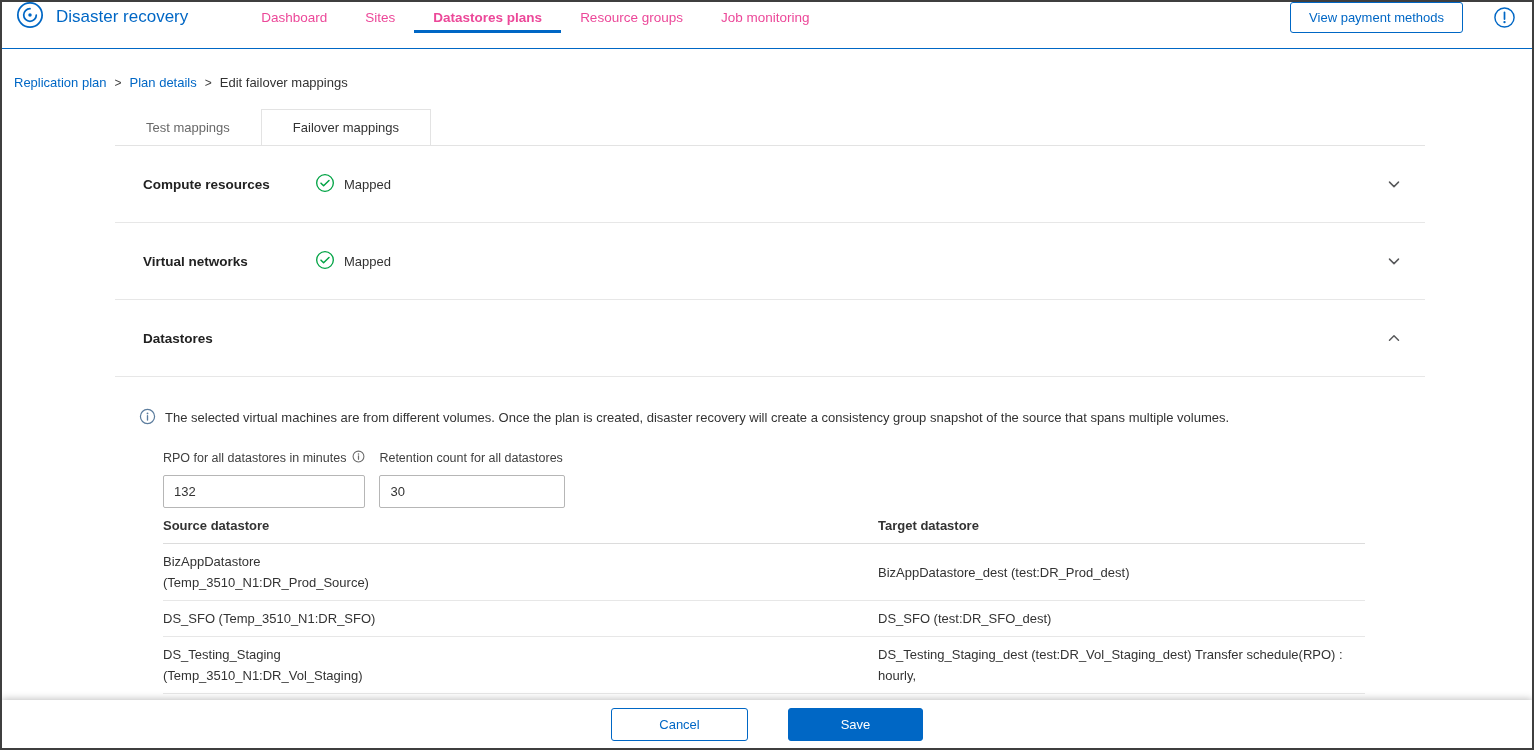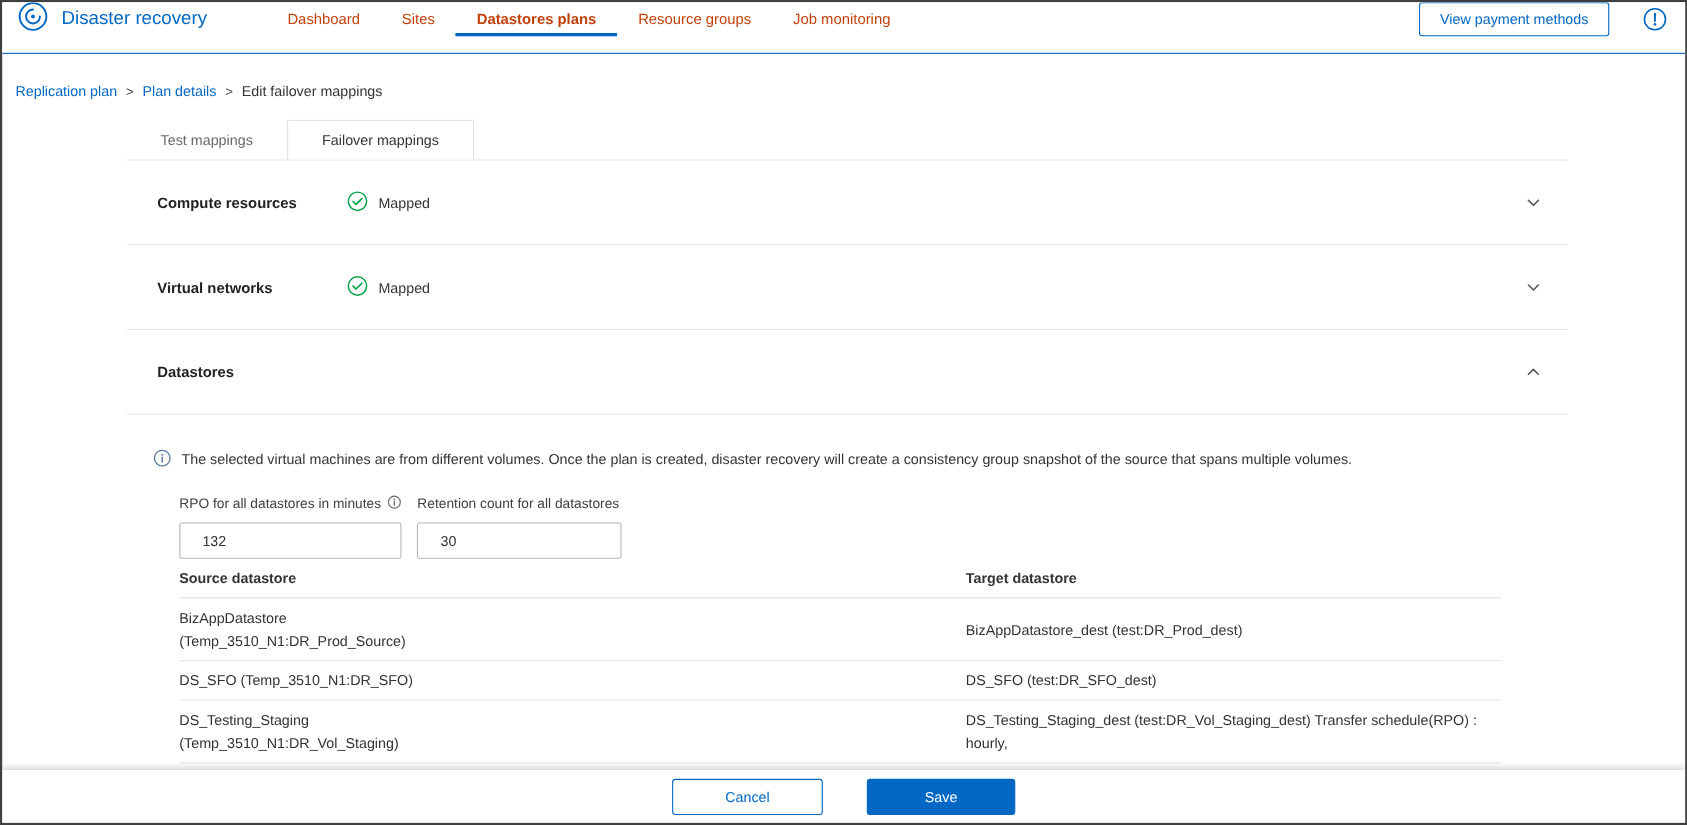--- a/index.html
+++ b/index.html
@@ -11,21 +11,21 @@
 
   
   .header {
     display:flex; align-items:stretch; height:47px; background:#fff;
     border-bottom:1px solid #0067C5; padding:0 16px 16px 14px;
   }
   .logo-wrap { display:flex; align-items:center; margin-right:12px; cursor:pointer; }
   .app-title { display:flex; align-items:center; color:#0067C5; font-size:17px; margin-right:54px; white-space:nowrap; }
   .nav { display:flex; align-items:stretch; }
   .nav-item {
-    display:flex; align-items:center; padding:0 19px; color:#c2410c;
+    display:flex; align-items:center; padding:0 19px; color:#ec4899;
     font-size:13.5px; cursor:pointer; position:relative; white-space:nowrap;
   }
   .nav-item.active { font-weight:bold; }
   .nav-item.active::after {
     content:""; position:absolute; left:0; right:0; bottom:-1px; height:3px; background:#0067C5;
   }
   .header-right { margin-left:auto; display:flex; align-items:center; gap:30px; }
   .payment-btn {
     height:31px; padding:0 18px; border:1px solid #0067C5; border-radius:3px;
     background:#fff; color:#0067C5; font-size:13px; cursor:pointer; font-family:inherit; white-space:nowrap;
@@ -68,21 +68,21 @@
   
   .ds-body { padding:32px 60px 0 24px; }
   .notice { display:flex; align-items:flex-start; gap:9px; font-size:13px; color:#333; line-height:17px; }
   .notice-icon { flex:0 0 auto; margin-top:-1px; }
   .ds-inner { margin-left:24px; }
   .fields { display:flex; gap:14px; margin-top:20px; }
   .field { display:flex; flex-direction:column; }
   .field-label { display:flex; align-items:center; gap:6px; font-size:12.5px; color:#404040; height:18px; }
   .field input {
     margin-top:8px; height:33px; border:1px solid #b6b6b6; border-radius:2px;
-    padding:0 20px; font-size:13px; color:#333; font-family:inherit; background:#fff;
+    padding:0 10px; font-size:13px; color:#333; font-family:inherit; background:#fff;
   }
   .input-rpo { width:202px; }
   .input-retention { width:186px; }
 
   .table { margin-top:10px; }
   .thead {
     display:flex; font-size:13px; font-weight:bold; color:#333;
     padding-bottom:10px; border-bottom:1px solid #dcdcdc;
   }
   .col-source { flex:0 0 715px; padding-right:20px; }

